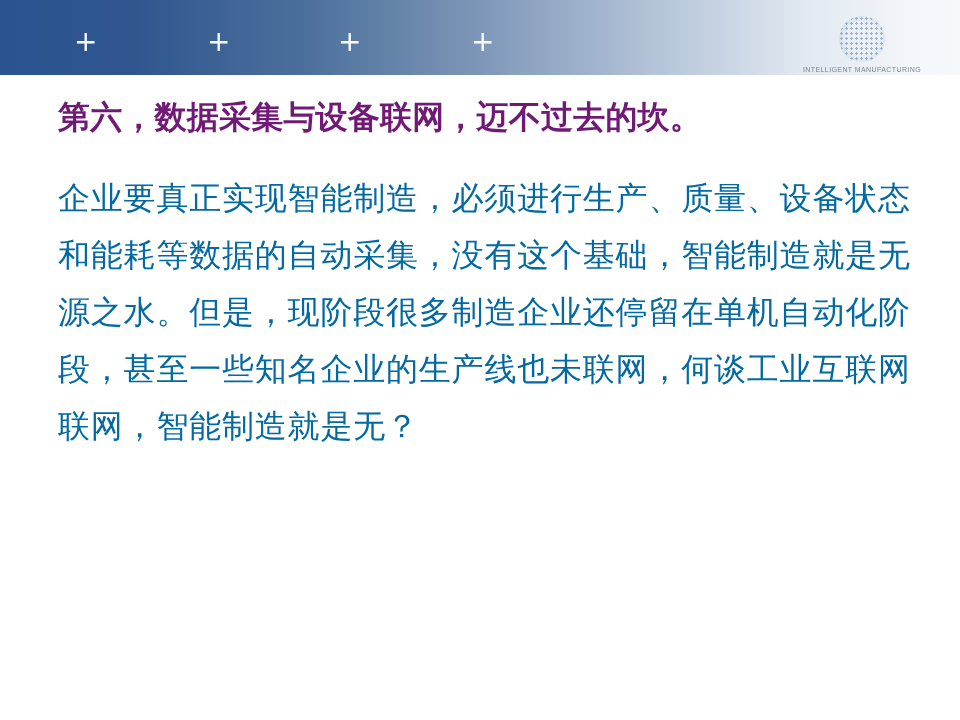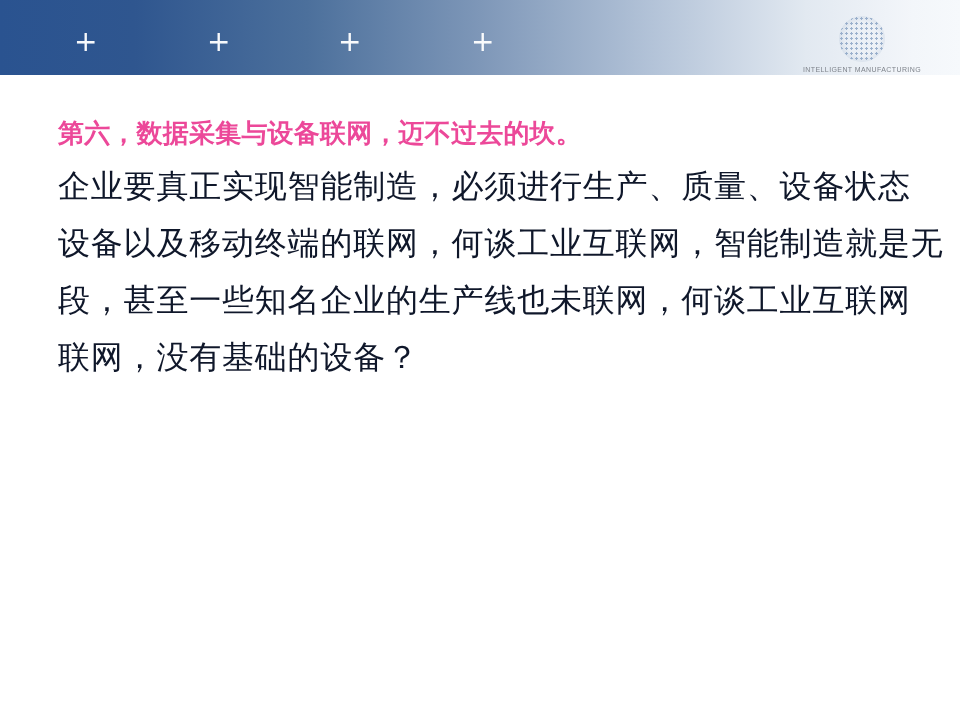--- a/index.html
+++ b/index.html
@@ -49,32 +49,32 @@
   }
   .logo-caption {
     margin-top: 4px;
     font-size: 7px;
     letter-spacing: 0.4px;
     color: #7E838B;
     white-space: nowrap;
   }
   
   .heading {
-    position: absolute; left: 58px; top: 112px;
+    position: absolute; left: 58px; top: 96px;
     margin: 0;
     width: 860px;
-    font-size: 26px; line-height: 42px;
+    font-size: 32px; line-height: 42px;
     font-weight: 600;
     letter-spacing: 0.2px;
-    color: #ec4899;
+    color: #701a75;
   }
   .body-text {
-    position: absolute; left: 58px; top: 158px;
+    position: absolute; left: 58px; top: 170px;
     width: 868px;
-    color: #0f172a;
+    color: #0369a1;
   }
   .body-line {
     height: 57px; line-height: 57px;
     font-size: 32px;
     letter-spacing: 0.8px;
     font-weight: 400;
     white-space: nowrap;
   }
 </style>
 </head>
@@ -92,19 +92,20 @@
       <div class="globe"></div>
       <div class="logo-caption">INTELLIGENT MANUFACTURING</div>
     </div>
   </header>
 
   <main class="content">
     <h1 class="heading">第六，数据采集与设备联网，迈不过去的坎。</h1>
 
     <div class="body-text">
       <div class="body-line">企业要真正实现智能制造，必须进行生产、质量、设备状态</div>
-      <div class="body-line">设备以及移动终端的联网，何谈工业互联网，智能制造就是无</div>
+      <div class="body-line">和能耗等数据的自动采集，没有这个基础，智能制造就是无</div>
+      <div class="body-line">源之水。但是，现阶段很多制造企业还停留在单机自动化阶</div>
       <div class="body-line">段，甚至一些知名企业的生产线也未联网，何谈工业互联网</div>
-      <div class="body-line">联网，没有基础的设备？</div>
+      <div class="body-line">联网，智能制造就是无？</div>
     </div>
   </main>
 
 </div>
 
 </body></html>

